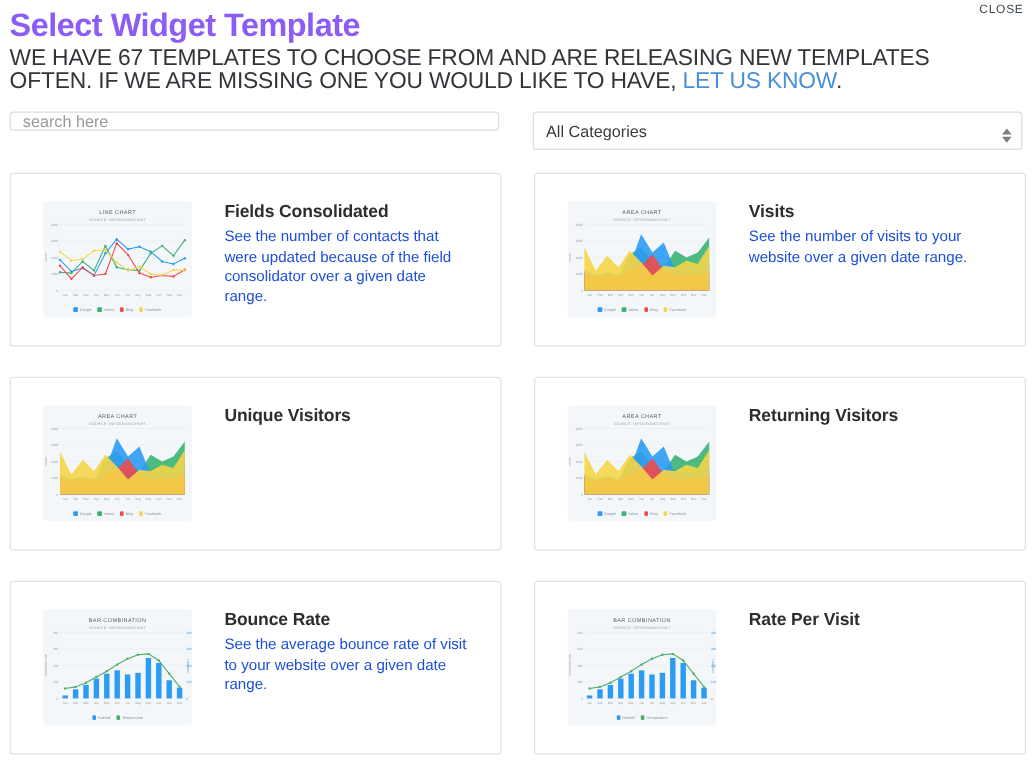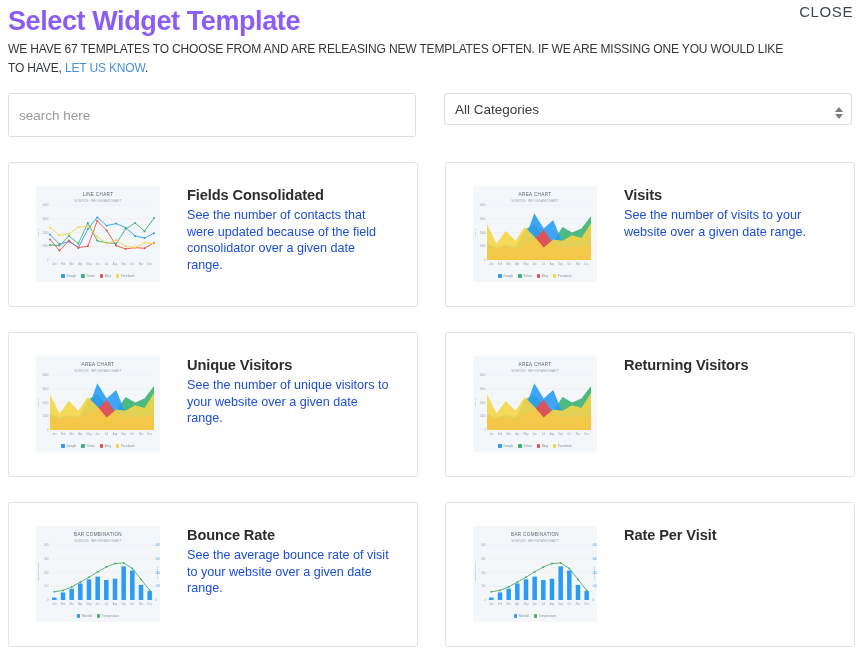--- a/index.html
+++ b/index.html
@@ -31,49 +31,49 @@
     font-weight: bold;
     color: #8b5cf6;
     letter-spacing: -0.4px;
     line-height: 30px;
     margin: 0 0 4px 0;
   }
   .close-button {
     position: absolute;
     top: 3px;
     right: 2px;
-    font-size: 15px;
+    font-size: 10px;
     letter-spacing: 0.6px;
     color: #3d4852;
     cursor: pointer;
     text-transform: uppercase;
   }
   .subtitle {
-    font-size: 12px;
+    font-size: 19px;
     color: #32363a;
     line-height: 18.5px;
     letter-spacing: -0.15px;
     max-width: 790px;
     margin: 0;
   }
   .subtitle .link {
     color: #4a90d9;
     text-decoration: none;
     cursor: pointer;
   }
 
   
   .filters {
     display: flex;
     gap: 28px;
     margin-top: 16px;
   }
   .search-input {
     width: 408px;
-    height: 44px;
+    height: 16px;
     border: 1px solid #ddd;
     border-radius: 3px;
     padding: 0 10px;
     font-size: 13.5px;
     color: #555;
     font-family: "Liberation Sans", sans-serif;
     background: #fff;
     outline: none;
   }
   .search-input::placeholder { color: #9a9a9a; }
@@ -111,21 +111,21 @@
   .arr-up, .arr-dn {
     width: 0; height: 0;
     border-left: 4px solid transparent;
     border-right: 4px solid transparent;
   }
   .arr-up { border-bottom: 5px solid #7d7d7d; }
   .arr-dn { border-top: 5px solid #7d7d7d; }
 
   
   .cards-grid {
-    margin-top: 25px;
+    margin-top: 11px;
     display: grid;
     grid-template-columns: 410px 410px;
     column-gap: 27px;
     row-gap: 25px;
   }
   .card {
     border: 1px solid #e2e2e2;
     border-radius: 3px;
     background: #fff;
     height: 145px;
@@ -427,21 +427,20 @@
               <span class="lg-txt">Bing</span>
             </span>
             <span class="lg-item">
               <span class="lg-dot" style="background: rgb(245, 213, 71);"></span>
               <span class="lg-txt">Facebook</span>
             </span>
           </div>
         </div>
         <div class="card-body">
           <div class="card-title">Unique Visitors</div>
-          <p class="card-desc">See the number of unique visitors to your website over a given date range.</p>
         </div>
       </div>
       <div class="card">
         <div class="thumb">
           <div class="ct-title">AREA CHART</div>
           <div class="ct-sub">SOURCE: INFOGRAM/CHART</div>
           <svg width="124" height="96" class="ct-svg">
             <line x1="14" y1="74" x2="118" y2="74" stroke="#e3e8ee" stroke-width="0.4"></line>
             <text x="12.5" y="75.2" text-anchor="end" font-size="2.6" fill="#9aa3ad">0</text>
             <line x1="14" y1="60.25" x2="118" y2="60.25" stroke="#e3e8ee" stroke-width="0.4"></line>

